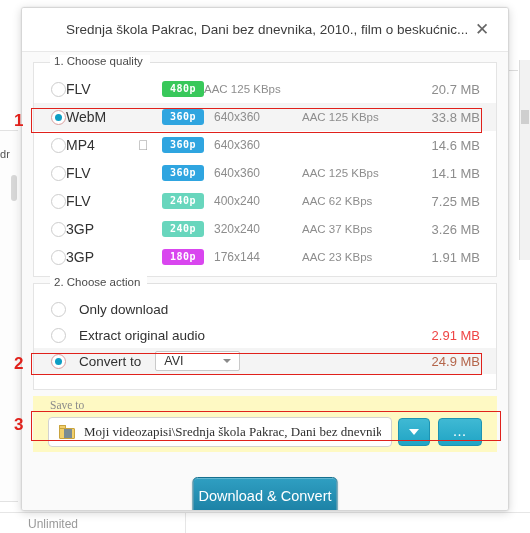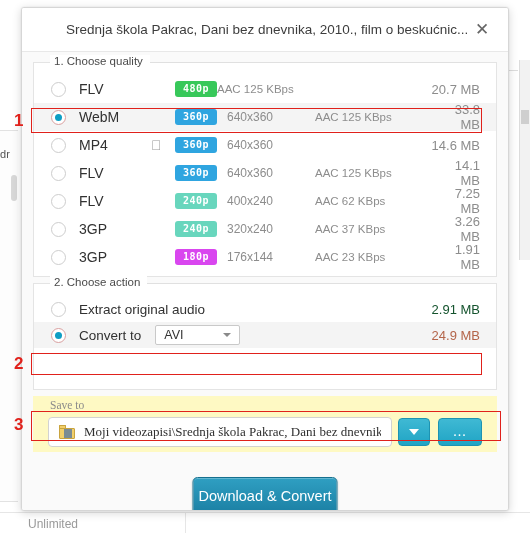--- a/index.html
+++ b/index.html
@@ -191,21 +191,20 @@
     content: "";
     position: absolute;
     left: 3px; top: 3px;
     width: 7px; height: 7px;
     border-radius: 50%;
     background: #0f9ec4;
   }
 
   .fmt {
     width: 72px;
-    margin-left: 13px;
     font-size: 14px;
     color: #313131;
     flex: 0 0 auto;
   }
   .apple {
     width: 24px;
     flex: 0 0 auto;
     color: #9b9b9b;
     font-size: 14px;
     text-align: left;
@@ -259,21 +258,21 @@
     box-sizing: border-box;
     font-size: 13.5px;
     color: #3a3a3a;
   }
   .arow.selected { background: #f4f4f4; }
   .arow .alabel { margin-left: 13px; color: #313131; }
   .arow .asize {
     flex: 1;
     text-align: right;
     font-size: 13px;
-    color: #14532d;
+    color: #ef4444;
   }
   .arow .asize.accent { color: #b4654a; text-align: right; }
 
   .select {
     position: relative;
     margin-left: 14px;
     width: 85px;
     height: 20px;
     background: #ffffff;
     border: 1px solid #c9c9c9;
@@ -525,20 +524,24 @@
         </div>
 
       </div>
     </div>
 
     <div class="panel panel-action">
       <div class="section-rule"></div>
       <div class="section-label">2. Choose action</div>
       <div class="rows">
 
+        <div class="arow">
+          <div class="radio"></div>
+          <div class="alabel">Only download</div>
+        </div>
 
         <div class="arow">
           <div class="radio"></div>
           <div class="alabel">Extract original audio</div>
           <div class="asize">2.91 MB</div>
         </div>
 
         <div class="arow selected">
           <div class="radio on"></div>
           <div class="alabel">Convert to</div>

